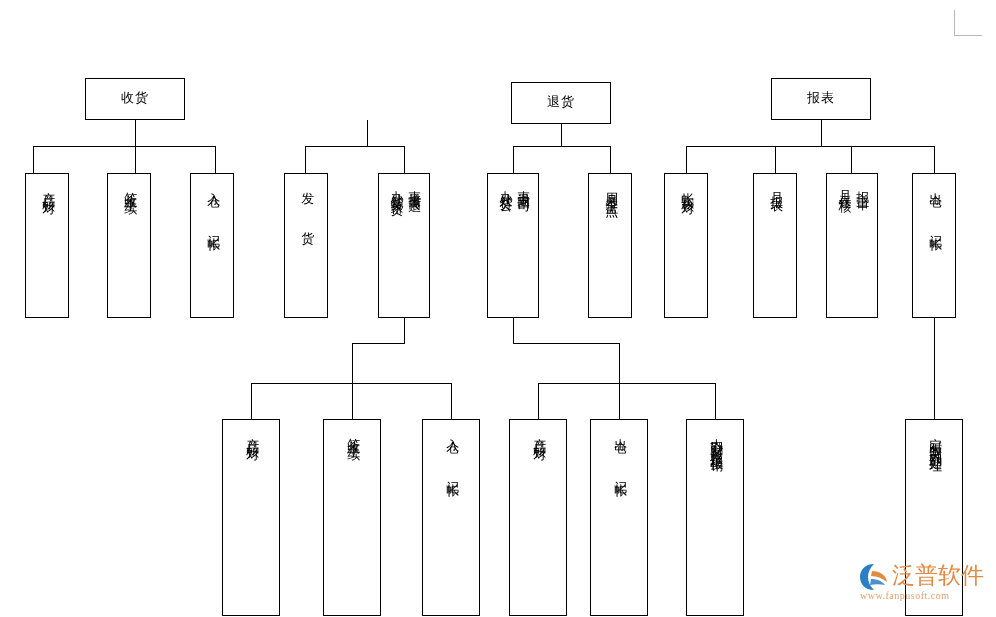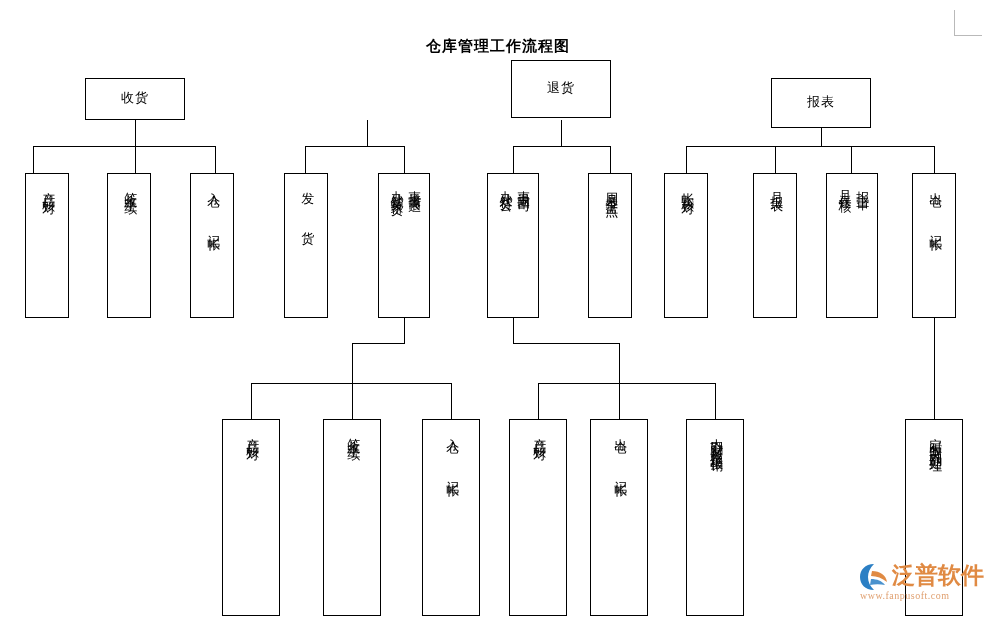--- a/index.html
+++ b/index.html
@@ -102,21 +102,21 @@
   }
   .logo .mark {
     position: absolute;
     left: 0; top: 2px;
     width: 34px; height: 30px;
   }
   .logo .ltxt {
     position: absolute;
     left: 34px; top: 0px;
     font-size: 23px;
-    font-weight: bold;
+    font-weight: normal;
     color: #e08a43;
     letter-spacing: 0px;
     white-space: nowrap;
   }
   .logo .lurl {
     position: absolute;
     left: 2px; top: 30px;
     font-size: 10px;
     color: #e0a070;
     letter-spacing: 0.5px;
@@ -124,21 +124,20 @@
     font-family: "Liberation Serif", serif;
   }
 </style>
 </head>
 <body>
 
 <div id="canvas">
 
   <div class="cropmark"></div>
 
-  <div class="title">仓库管理工作流程图</div>
 
   <div class="ln lnv" style="left:135px; top:120px; height:26px;"></div>
   <div class="ln lnh" style="left:33px; top:146px; width:182px;"></div>
   <div class="ln lnv" style="left:33px;  top:146px; height:27px;"></div>
   <div class="ln lnv" style="left:135px; top:146px; height:27px;"></div>
   <div class="ln lnv" style="left:215px; top:146px; height:27px;"></div>
 
   <div class="ln lnv" style="left:367px; top:120px; height:26px;"></div>
   <div class="ln lnh" style="left:305px; top:146px; width:100px;"></div>
   <div class="ln lnv" style="left:305px; top:146px; height:27px;"></div>
@@ -170,24 +169,24 @@
   <div class="ln lnh" style="left:538px; top:383px; width:178px;"></div>
   <div class="ln lnv" style="left:538px; top:383px; height:36px;"></div>
   <div class="ln lnv" style="left:619px; top:383px; height:36px;"></div>
   <div class="ln lnv" style="left:715px; top:383px; height:36px;"></div>
 
   <div class="ln lnv" style="left:934px; top:318px; height:101px;"></div>
 
   <div class="box h" style="left:85px; top:78px; width:100px; height:42px;">
     <span class="lbl">收货</span>
   </div>
-  <div class="box h" style="left:511px; top:60px; width:100px; height:58px;">
+  <div class="box h" style="left:511px; top:82px; width:100px; height:42px;">
     <span class="lbl">退货</span>
   </div>
-  <div class="box h" style="left:771px; top:78px; width:100px; height:50px;">
+  <div class="box h" style="left:771px; top:78px; width:100px; height:42px;">
     <span class="lbl">报表</span>
   </div>
 
   <div class="box v" style="left:25px; top:173px; width:44px; height:145px;">
     <div class="vwrap">
       <span class="vcol">产品核对</span>
     </div>
   </div>
   <div class="box v" style="left:107px; top:173px; width:44px; height:145px;">
     <div class="vwrap">

